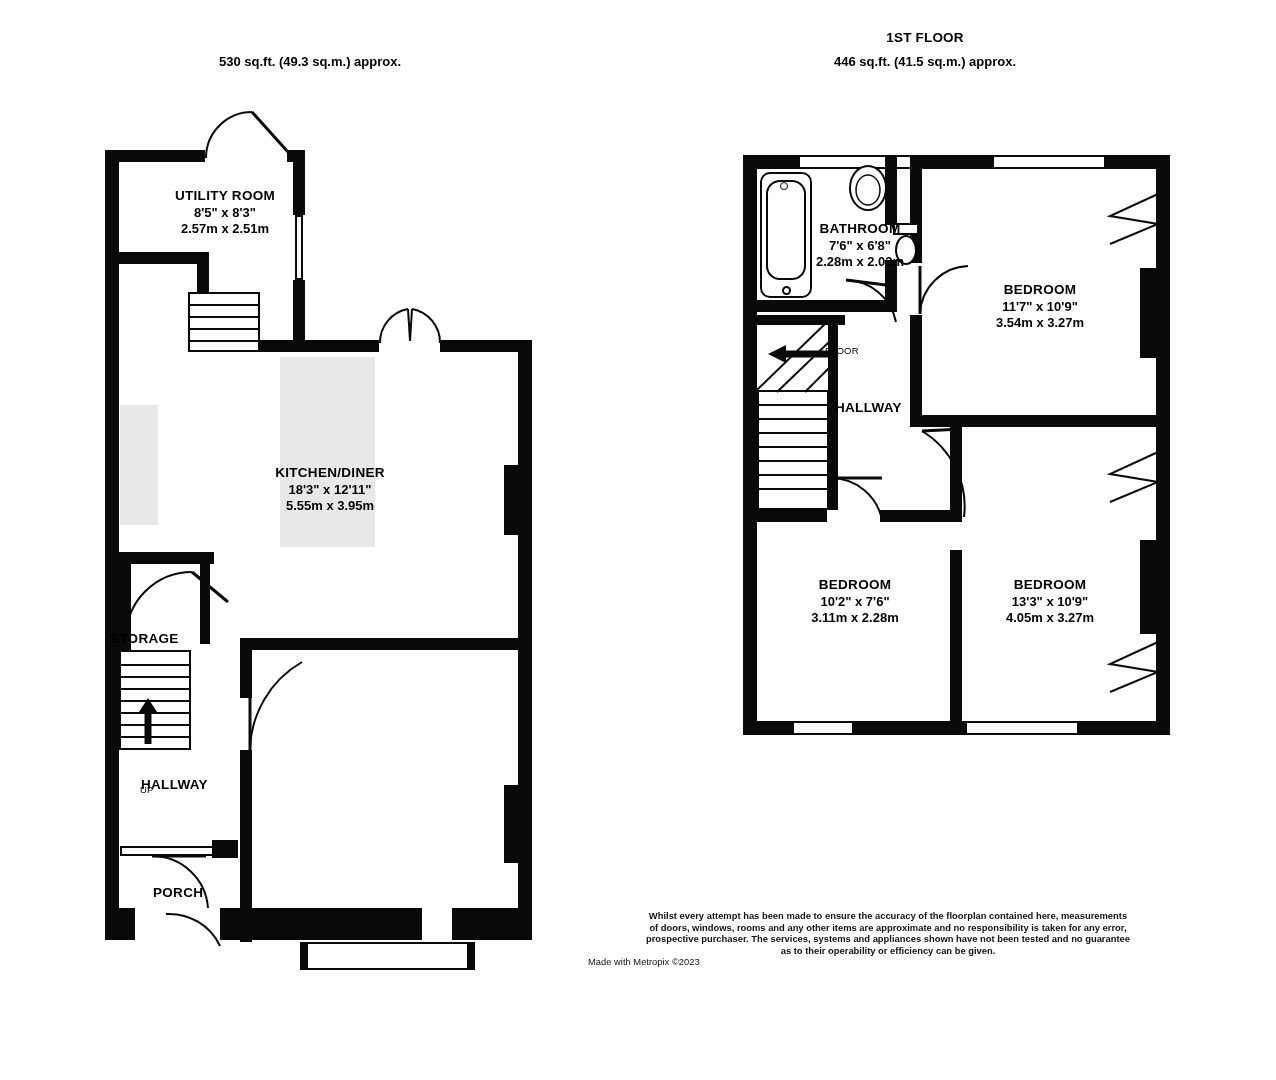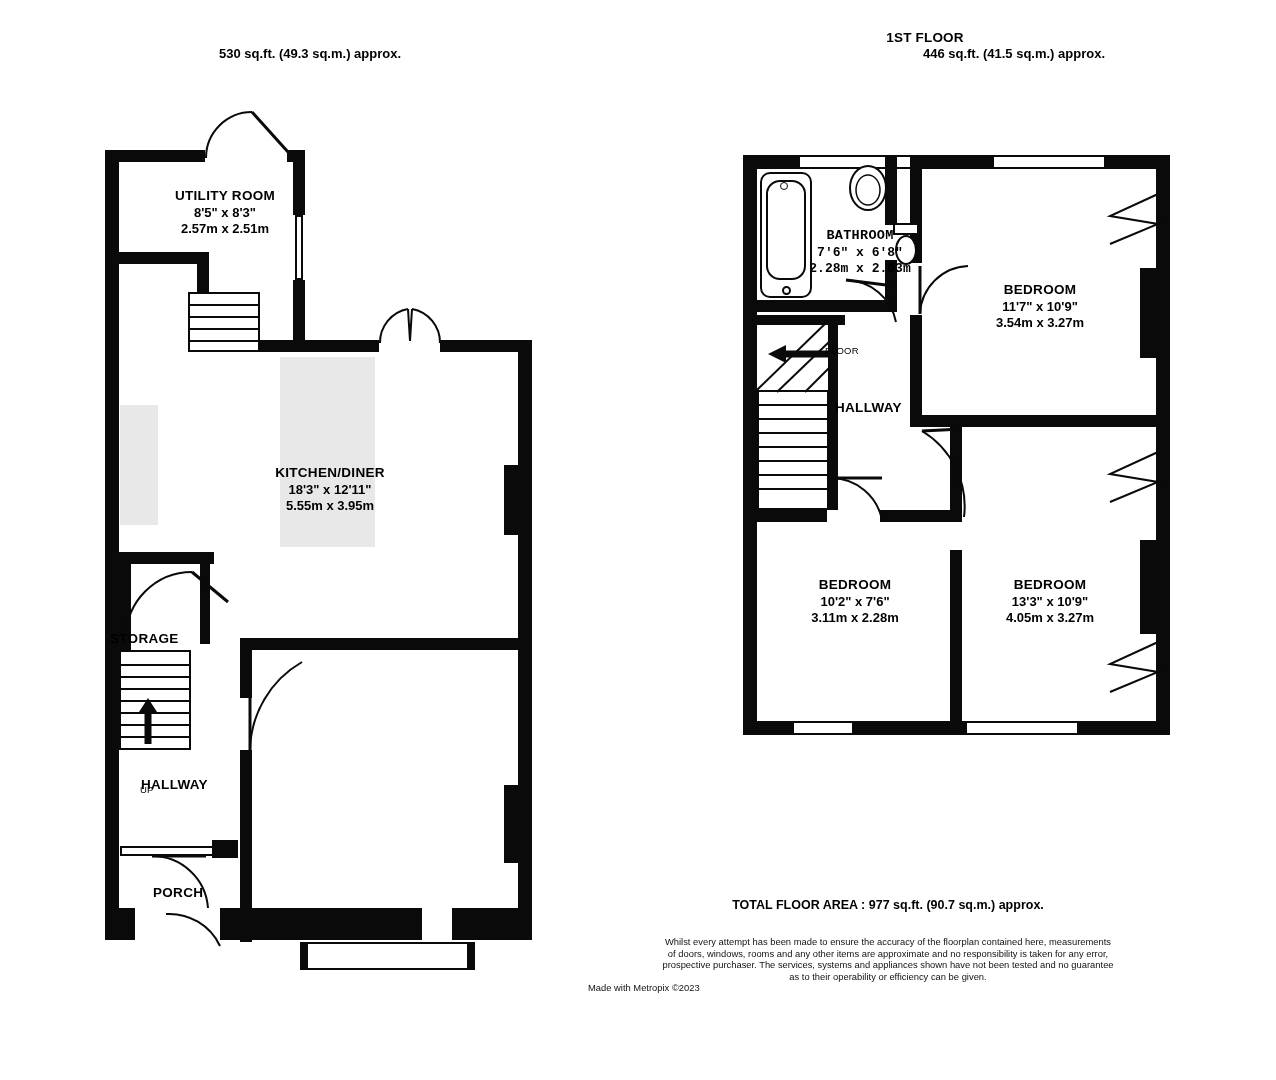--- a/index.html
+++ b/index.html
@@ -29,20 +29,21 @@
     font-weight: bold;
     font-size: 13.5px;
     letter-spacing: 0.2px;
     line-height: 16px;
   }
   .floor-sub {
     text-align: center;
     font-weight: bold;
     font-size: 13px;
     line-height: 16px;
+    margin-top: 8px;
   }
 
   
   .wall { background: #0a0a0a; }
   .floorfill { background: #e8e8e8; }
 
   
   .room-label {
     text-align: center;
     font-weight: bold;
@@ -87,21 +88,21 @@
   svg { display: block; }
 </style>
 </head>
 <body>
 
 <div class="stage">
 
   <div class="abs floor-sub" style="left:130px; top:46px; width:360px;">530 sq.ft. (49.3 sq.m.) approx.</div>
 
   <div class="abs floor-title" style="left:745px; top:30px; width:360px;">1ST FLOOR</div>
-  <div class="abs floor-sub" style="left:745px; top:46px; width:360px;text-align:right;">446 sq.ft. (41.5 sq.m.) approx.</div>
+  <div class="abs floor-sub" style="left:745px; top:46px; width:360px;">446 sq.ft. (41.5 sq.m.) approx.</div>
 
   <div class="abs" style="left:100px; top:120px; width:450px; height:870px;">
 
     <div class="abs floorfill" style="left:180px; top:237px; width:95px; height:190px;"></div>
     <div class="abs floorfill" style="left:20px; top:285px; width:38px; height:120px;"></div>
 
     <div class="abs wall" style="left:5px; top:30px; width:100px; height:12px;"></div>
 
     <div class="abs wall" style="left:187px; top:30px; width:18px; height:12px;"></div>
 
@@ -324,21 +325,21 @@
     <svg class="abs" style="left:352px; top:42px;" width="70" height="62">
       <path d="M 66 2 L 18 24 L 66 32 L 18 52" stroke="#0a0a0a" stroke-width="2" fill="none"></path>
     </svg>
     <svg class="abs" style="left:352px; top:300px;" width="70" height="62">
       <path d="M 66 2 L 18 24 L 66 32 L 18 52" stroke="#0a0a0a" stroke-width="2" fill="none"></path>
     </svg>
     <svg class="abs" style="left:352px; top:490px;" width="70" height="62">
       <path d="M 66 2 L 18 24 L 66 32 L 18 52" stroke="#0a0a0a" stroke-width="2" fill="none"></path>
     </svg>
 
-    <div class="abs room-label" style="left:30px; top:78px; width:180px;font-family:Liberation Mono, monospace;">
+    <div class="abs room-label" style="left:30px; top:71px; width:180px;">
       <div class="room-name">BATHROOM</div>
       <div class="room-dim">7'6"  x 6'8"</div>
       <div class="room-dim">2.28m  x 2.03m</div>
     </div>
 
     <div class="abs room-label" style="left:200px; top:132px; width:200px;">
       <div class="room-name">BEDROOM</div>
       <div class="room-dim">11'7"  x 10'9"</div>
       <div class="room-dim">3.54m  x 3.27m</div>
     </div>
@@ -352,22 +353,21 @@
     <div class="abs room-label" style="left:215px; top:427px; width:190px;">
       <div class="room-name">BEDROOM</div>
       <div class="room-dim">13'3"  x 10'9"</div>
       <div class="room-dim">4.05m  x 3.27m</div>
     </div>
 
     <div class="abs small-label" style="left:95px; top:250px;">HALLWAY</div>
   </div>
 
   <div class="abs" style="left:588px; top:898px; width:600px;">
-    <div class="total-area">TOTAL FLOOR AREA : 977 sq.ft. (90.7 sq.m.) approx.</div>
-    <div class="disclaimer" style="margin-top:24px;">
+    <div class="disclaimer" style="margin-top:12px;font-weight:bold;">
       <div>Whilst every attempt has been made to ensure the accuracy of the floorplan contained here, measurements</div>
       <div>of doors, windows, rooms and any other items are approximate and no responsibility is taken for any error,</div>
       <div>prospective purchaser. The services, systems and appliances shown have not been tested and no guarantee</div>
       <div>as to their operability or efficiency can be given.</div>
     </div>
     <div class="made-with">Made with Metropix ©2023</div>
   </div>
 
 </div>
 

